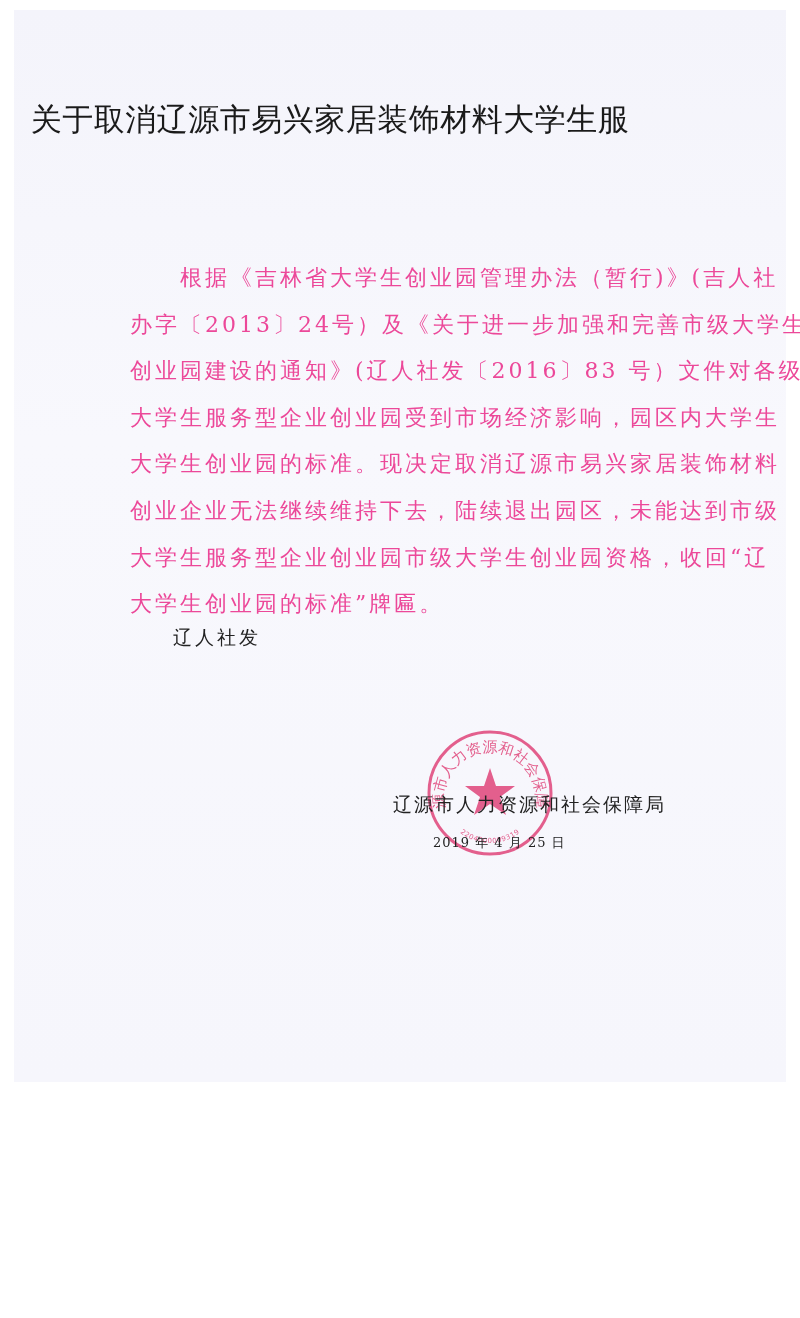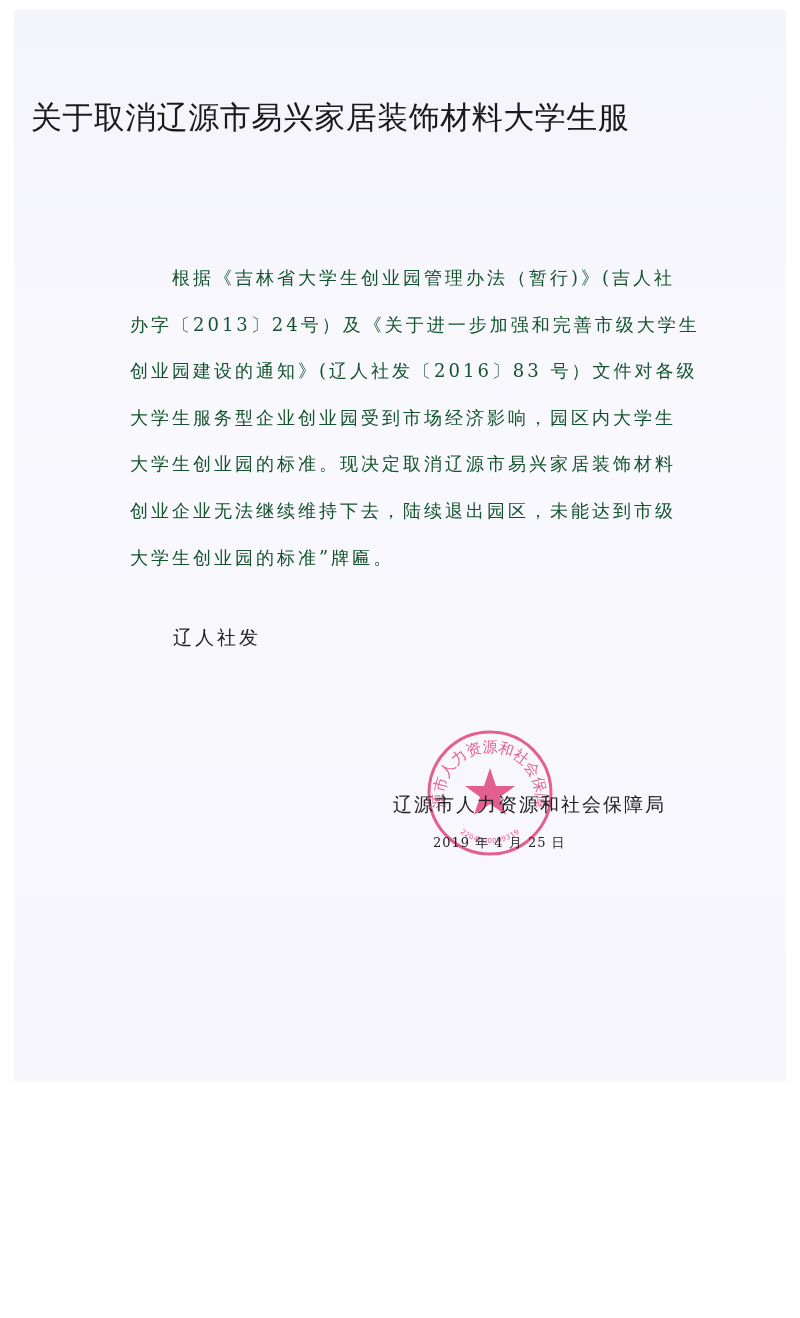--- a/index.html
+++ b/index.html
@@ -6,27 +6,27 @@
   body {
     width: 800px; height: 1318px; background: #ffffff; position: relative; overflow: hidden;
     font-family: "DejaVu Serif", serif;
   }
   .sheet {
     position: absolute; left: 14px; top: 10px; width: 772px; height: 1072px;
     background: linear-gradient(180deg, #f4f4fb 0%, #f8f8fd 40%, #f6f6fc 100%);
   }
   .title {
     position: absolute; left: 0; width: 660px; top: 98px;
-    text-align: center; font-family: Liberation Mono, monospace;
+    text-align: center; font-family: Liberation Sans, sans-serif;
     font-size: 31px; line-height: 44px; color: #1a1a1a; letter-spacing: 0.5px;
   }
   .title div { white-space: nowrap; }
   .body-text {
     position: absolute; left: 130px; top: 255px; width: 562px;
-    font-size: 18px; line-height: 46.6px; color: #14532d; letter-spacing: 3px;
+    font-size: 22px; line-height: 46.6px; color: #ec4899; letter-spacing: 3px;
   }
   .body-text .line { white-space: nowrap; height: 46.6px; }
   .closing {
     position: absolute; left: 173px; top: 625px; font-size: 19px; color: #222; letter-spacing: 3px;
   }
   .signer {
     position: absolute; left: 393px; top: 792px; font-size: 19px; color: #222; letter-spacing: 2px; white-space: nowrap; z-index: 2;
   }
   .date {
     position: absolute; left: 433px; top: 834px; font-size: 13px; color: #222; letter-spacing: 1px; white-space: nowrap; z-index: 2;
@@ -44,20 +44,21 @@
   <div>关于取消辽源市易兴家居装饰材料大学生服</div>
 </div>
 
 <div class="body-text">
   <div class="line">　　根据《吉林省大学生创业园管理办法（暂行)》(吉人社</div>
   <div class="line">办字〔2013〕24号）及《关于进一步加强和完善市级大学生</div>
   <div class="line">创业园建设的通知》(辽人社发〔2016〕83 号）文件对各级</div>
   <div class="line">大学生服务型企业创业园受到市场经济影响，园区内大学生</div>
   <div class="line">大学生创业园的标准。现决定取消辽源市易兴家居装饰材料</div>
   <div class="line">创业企业无法继续维持下去，陆续退出园区，未能达到市级</div>
+  <div class="line">大学生服务型企业创业园市级大学生创业园资格，收回“辽</div>
   <div class="line">大学生创业园的标准”牌匾。</div>
 </div>
 
 <div class="closing">辽人社发</div>
 
 <svg class="stamp" viewBox="0 0 130 130">
   <defs>
     <path id="arcTop" d="M 22 86 A 46 46 0 1 1 108 86"></path>
     <path id="arcBot" d="M 30 100 A 48 48 0 0 0 100 100"></path>
   </defs>

